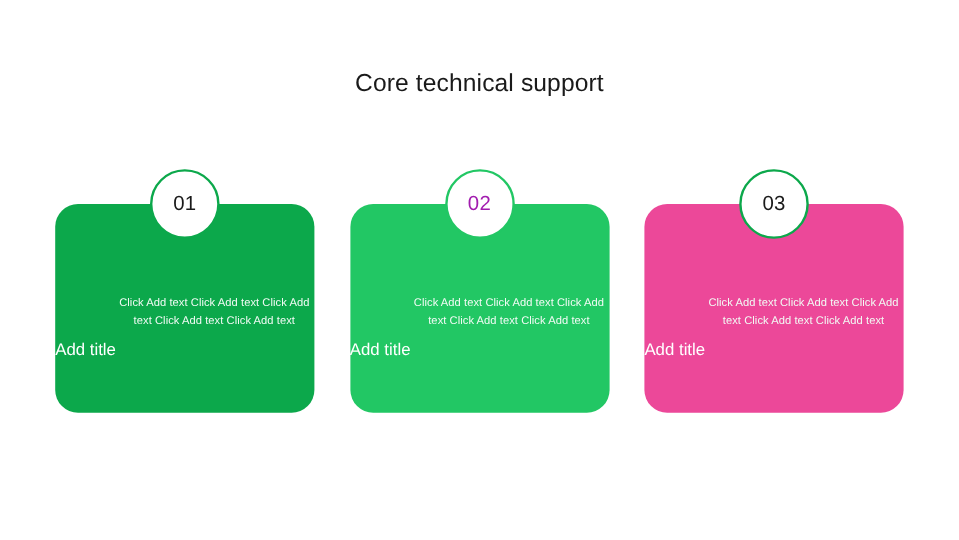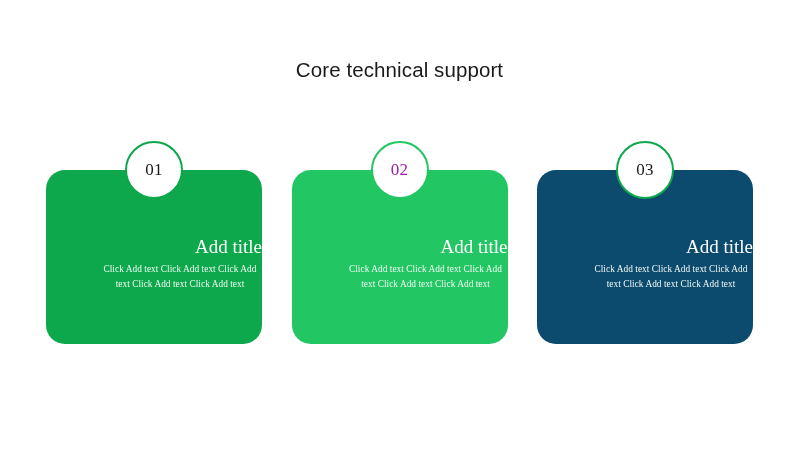--- a/index.html
+++ b/index.html
@@ -47,23 +47,22 @@
     align-items: flex-start;
   }
 
   .card {
     position: relative;
     width: 216px;
     height: 174px;
     border-radius: 19px;
     box-sizing: border-box;
     display: flex;
-    flex-direction: column;
-    align-items: flex-end;
-    font-family: Liberation Serif, serif;
+    flex-direction: row;
+    align-items: center;
   }
 
   .card-badge {
     position: absolute;
     top: -29px;
     left: 50%;
     transform: translateX(-50%);
     width: 58px;
     height: 58px;
     border-radius: 50%;
@@ -73,21 +72,21 @@
     align-items: center;
     justify-content: center;
     font-size: 17px;
     font-weight: 400;
     color: #1a1a1a;
     letter-spacing: 0.2px;
   }
 
   .card-title {
     margin-top: 68px;
-    font-size: 19px;
+    font-size: 14px;
     font-weight: 400;
     color: #ffffff;
     text-align: center;
     line-height: 18px;
   }
 
   .card-body {
     margin-top: 6px;
     width: 164px;
     font-size: 9.3px;
@@ -112,20 +111,20 @@
       <div class="card-title" style="color: rgb(255, 255, 255);">Add title</div>
       <div class="card-body">Click Add text Click Add text Click Add text Click Add text Click Add text</div>
     </div>
 
     <div class="card" style="background: rgb(34, 199, 100);">
       <div class="card-badge" style="border: 2.5px solid rgb(34, 199, 100); color: #a21caf;">02</div>
       <div class="card-title" style="color: rgb(255, 255, 255);">Add title</div>
       <div class="card-body">Click Add text Click Add text Click Add text Click Add text Click Add text</div>
     </div>
 
-    <div class="card" style="background: #0c4a6e;">
+    <div class="card" style="background: #ec4899;">
       <div class="card-badge" style="border: 2.5px solid rgb(12, 168, 75); color: rgb(26, 26, 26);">03</div>
       <div class="card-title" style="color: rgb(255, 255, 255);">Add title</div>
       <div class="card-body">Click Add text Click Add text Click Add text Click Add text Click Add text</div>
     </div>
 
   </div>
 </div>
 
 </body></html>

